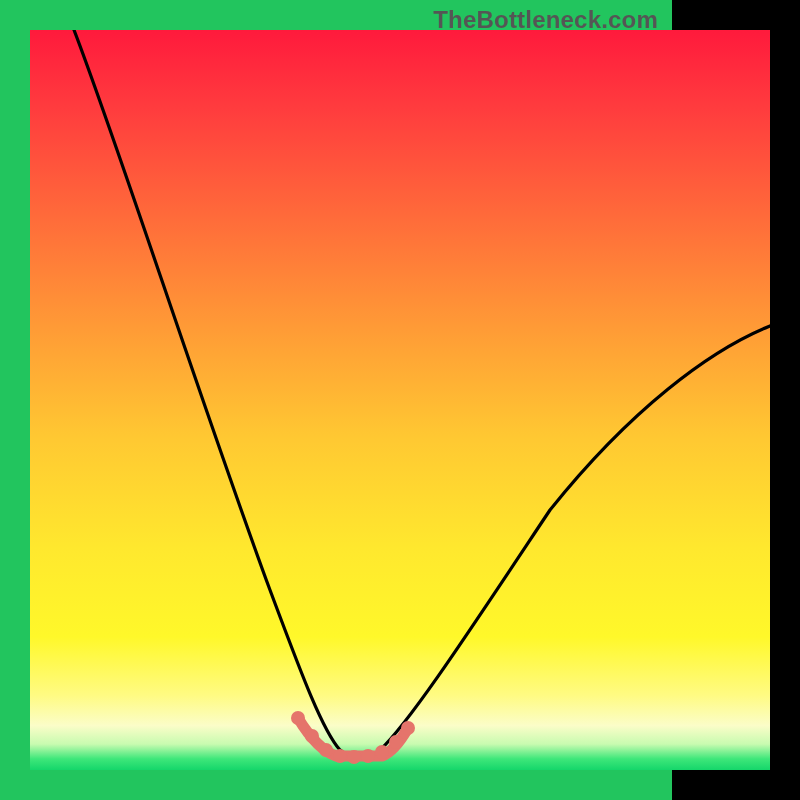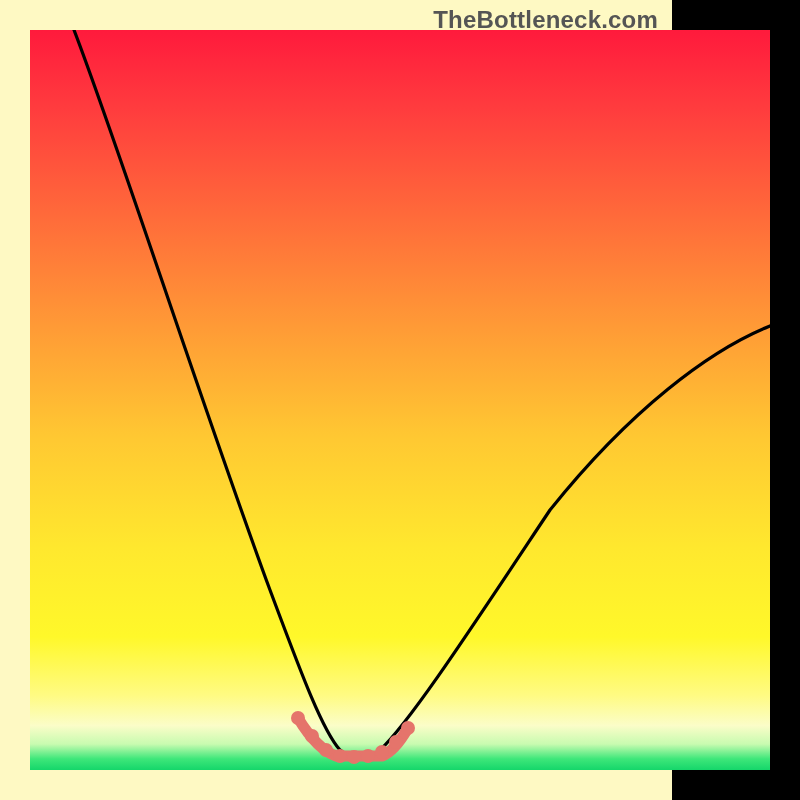--- a/index.html
+++ b/index.html
@@ -9,21 +9,21 @@
     height: 800px;
     background: #000;
     overflow: hidden;
   }
   .frame {
     position: absolute;
     top: 0;
     left: 0;
     width: 672px;
     height: 800px;
-    background: #fef9c3;
+    background: #22c55e;
   }
   .watermark {
     position: absolute;
     top: 6px;
     right: 14px;
     color: #555;
     font-family: Arial, Helvetica, sans-serif;
     font-size: 24px;
     font-weight: 600;
     letter-spacing: 0.2px;

